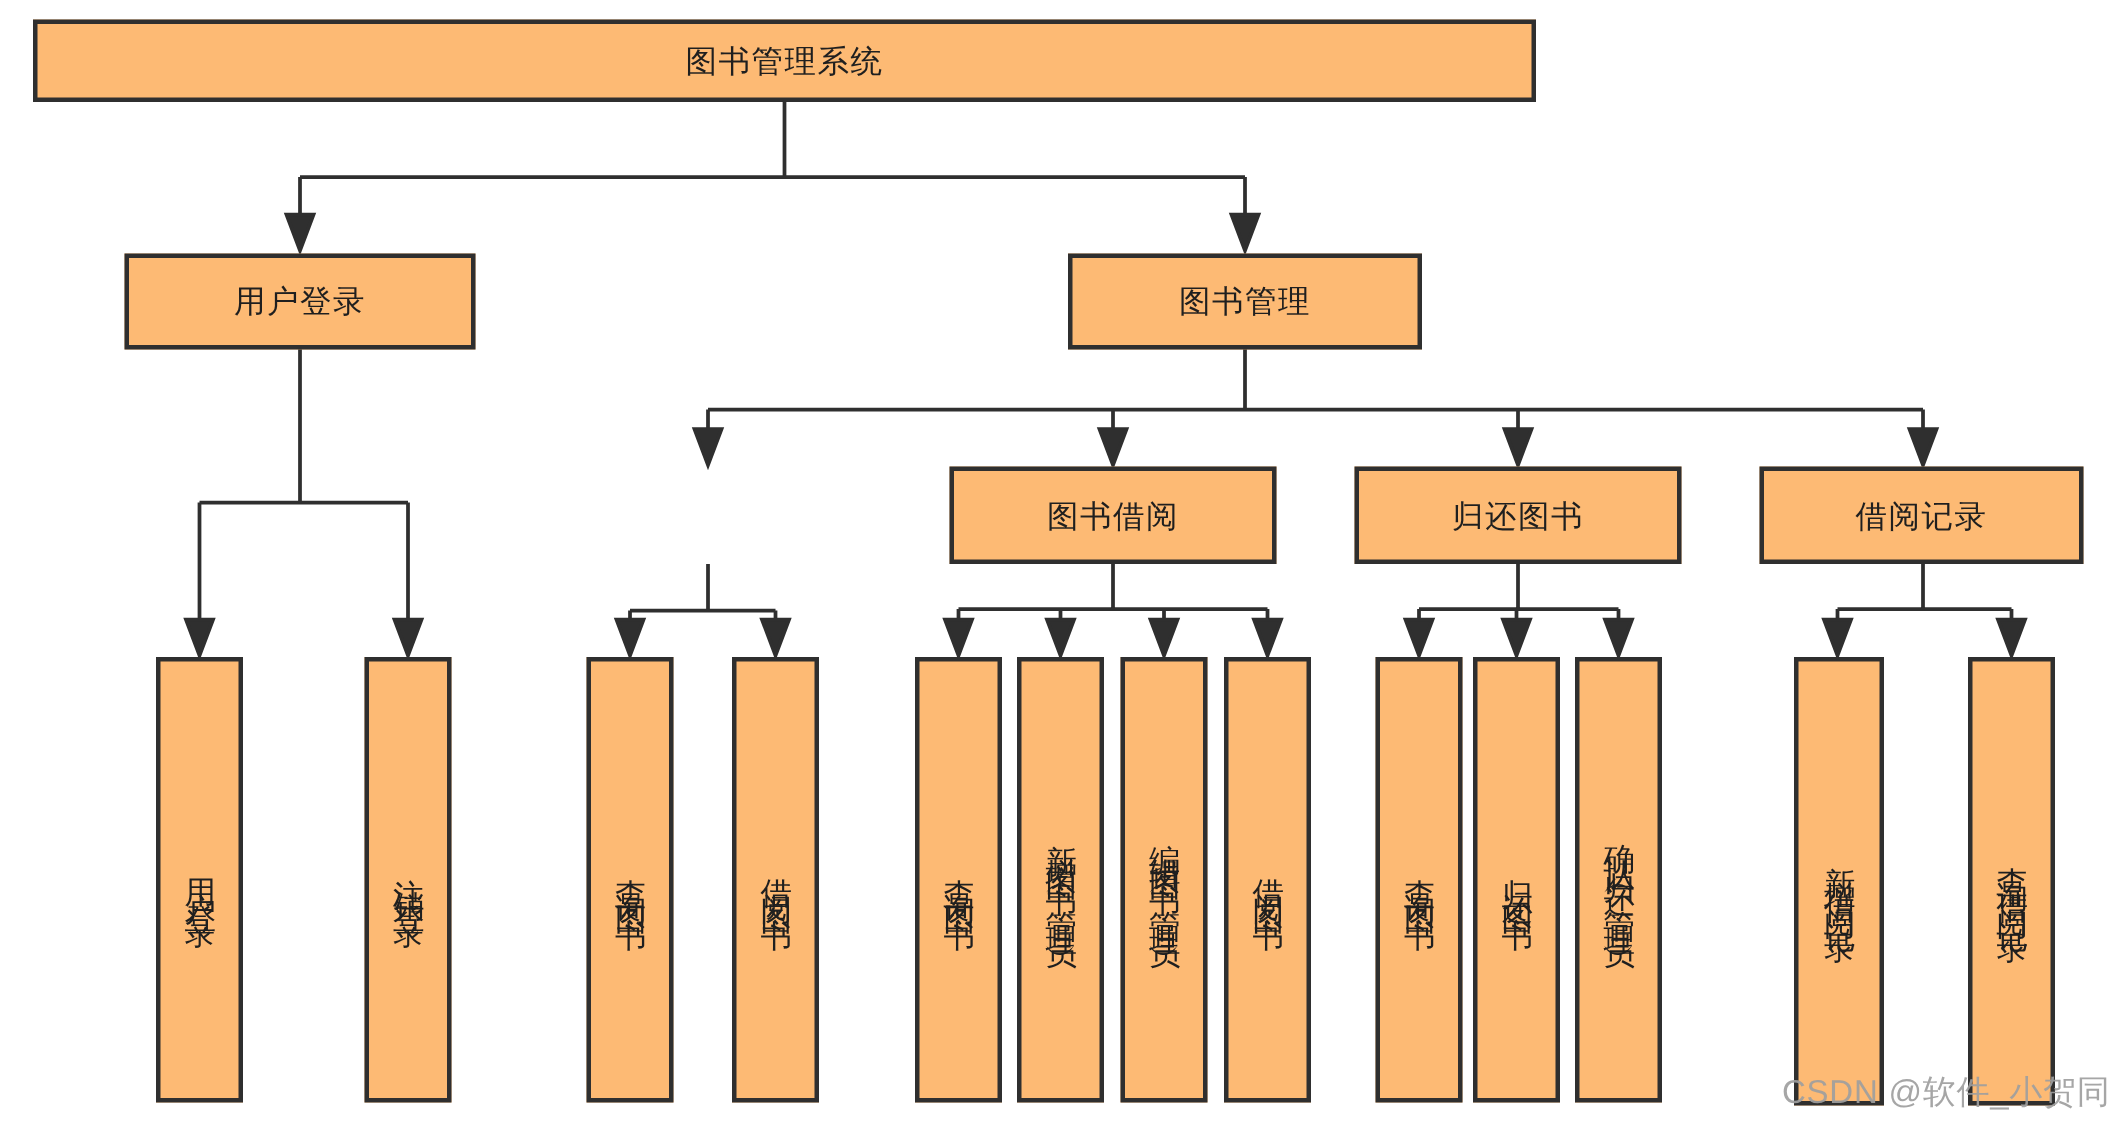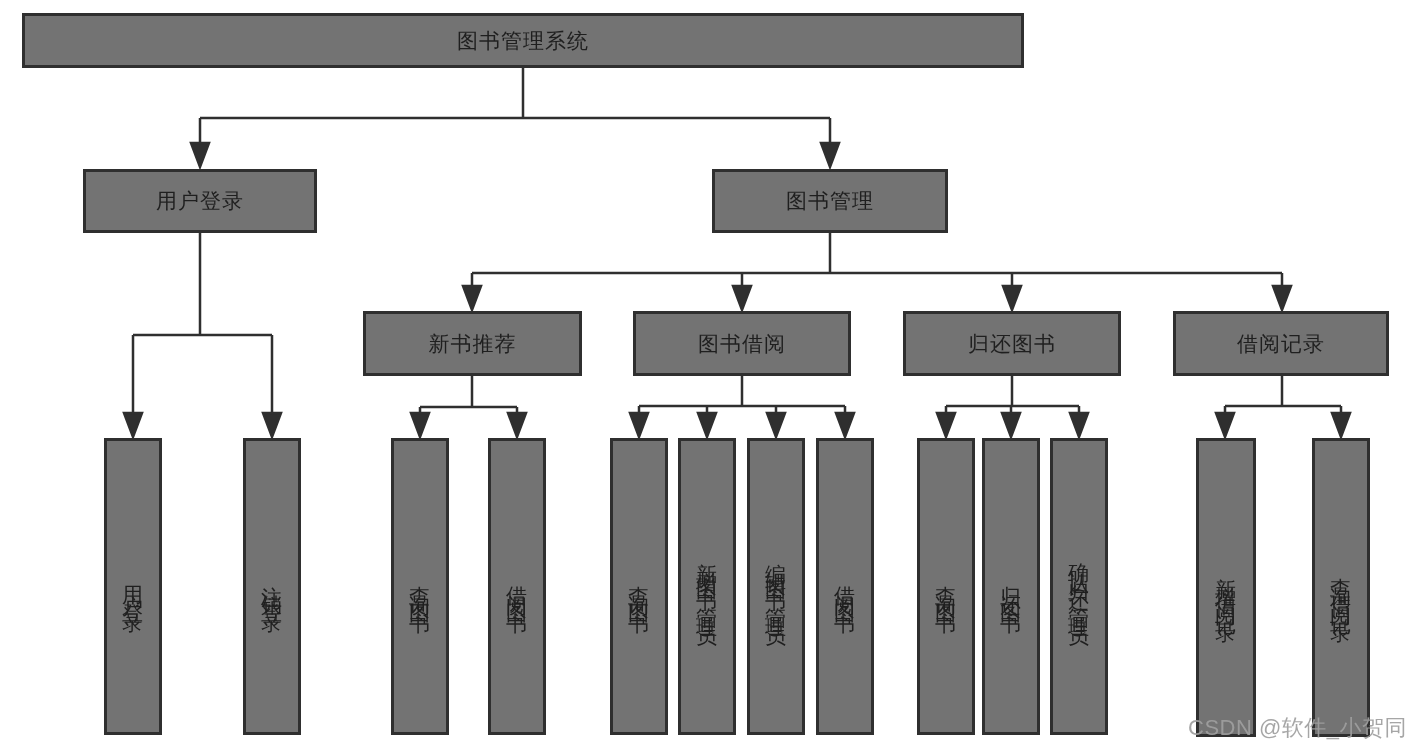--- a/index.html
+++ b/index.html
@@ -18,21 +18,21 @@
   .wires {
     position: absolute;
     left: 0;
     top: 0;
     z-index: 1;
   }
   .node {
     position: absolute;
     box-sizing: border-box;
     border: 3px solid #2f2f2f;
-    background: #737373;
+    background: #fdba74;
     color: #1f1f1f;
     display: flex;
     align-items: center;
     justify-content: center;
     z-index: 2;
     letter-spacing: 1px;
   }
   .node.hbox {
     font-size: 21px;
   }
@@ -107,21 +107,20 @@
         <polygon points="1332,413 1350,413 1341,437"></polygon>
       </g>
     </g>
   </svg>
 
   <div class="node hbox" style="left:22px; top:13px; width:1002px; height:55px;">图书管理系统</div>
 
   <div class="node hbox" style="left:83px; top:169px; width:234px; height:64px;">用户登录</div>
   <div class="node hbox" style="left:712px; top:169px; width:236px; height:64px;">图书管理</div>
 
-  <div class="node hbox" style="left:363px; top:311px; width:219px; height:65px;">新书推荐</div>
   <div class="node hbox" style="left:633px; top:311px; width:218px; height:65px;">图书借阅</div>
   <div class="node hbox" style="left:903px; top:311px; width:218px; height:65px;">归还图书</div>
   <div class="node hbox" style="left:1173px; top:311px; width:216px; height:65px;">借阅记录</div>
 
   <div class="node vbox" style="left:104px; top:438px; width:58px; height:297px;">用户登录</div>
   <div class="node vbox" style="left:243px; top:438px; width:58px; height:297px;">注销登录</div>
 
   <div class="node vbox" style="left:391px; top:438px; width:58px; height:297px;">查询图书</div>
   <div class="node vbox" style="left:488px; top:438px; width:58px; height:297px;">借阅图书</div>
 

